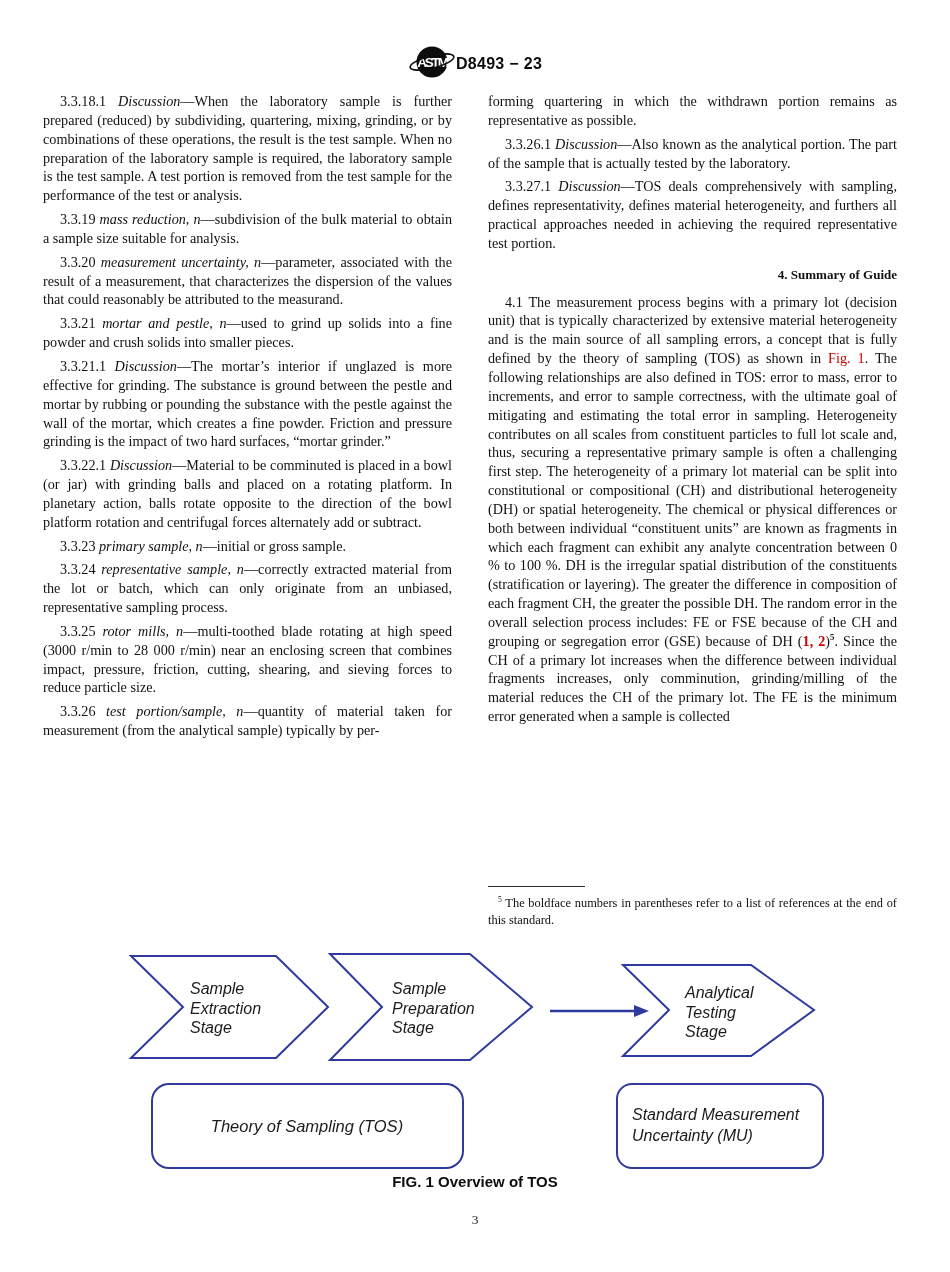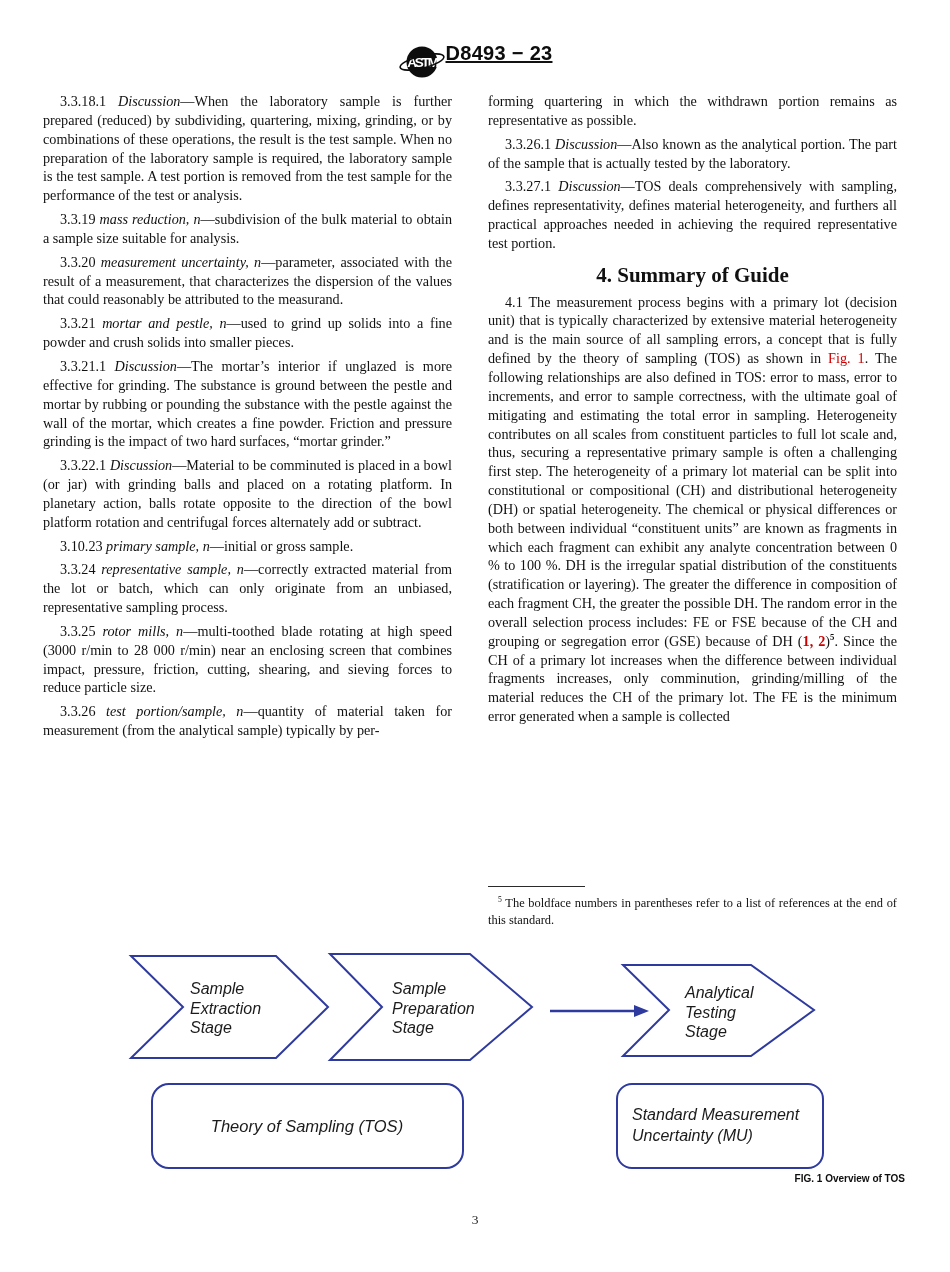--- a/index.html
+++ b/index.html
@@ -8,26 +8,26 @@
     background: #ffffff;
     font-family: "Liberation Serif", serif;
     color: #111;
     position: relative;
   }
   .page { position: relative; width: 950px; height: 1272px; overflow: hidden; }
 
   
   .doc-header {
     position: absolute; top: 42px; left: 0; width: 100%;
-    display: flex; justify-content: center;  text-decoration: underline;
+    display: flex; align-items: center; justify-content: center; 
   }
   .doc-number {
     margin: 0;
     font-family: "Liberation Sans", sans-serif;
-    font-weight: 700; font-size: 20px; letter-spacing: 0.3px;
+    font-weight: 700; font-size: 16px; letter-spacing: 0.3px;
     color: #0d0d0d;
   }
 
   
   .col {
     position: absolute; top: 92px; width: 409px; height: 856px;
     font-size: 14.2px; line-height: 18.85px;
     text-align: justify;
   }
   .col-left  { left: 43px; }
@@ -35,22 +35,22 @@
   .para { margin: 5px 0 0 0; }
   .para:first-child { margin-top: 0; }
   .para.indent { text-indent: 17px; }
   .i  { font-style: italic; }
   .r  { color: var(--accent-red, #cc0000); margin-top: 12px; }
   .br { color: var(--accent-red, #cc0000); font-weight: 700; }
   sup { font-size: 62%; line-height: 0; }
   .bsup { font-weight: 700; }
 
   .section-heading {
-    font-size: 21px; font-weight: 700; margin: 13px 0 8px 0;
-    text-align: center;
+    font-size: 13px; font-weight: 700; margin: 13px 0 8px 0;
+    text-align: right;
   }
 
   
   .footnote {
     position: absolute; top: 792px; left: 0; width: 100%;
     background: #ffffff; padding-top: 2px;
   }
   .footnote-rule { width: 97px; border-top: 1.4px solid #2a2a2a; margin-bottom: 8px; }
   .footnote-text {
     margin: 0; font-size: 12.4px; line-height: 16.6px; text-align: justify;
@@ -68,23 +68,23 @@
   .fig .arrow-line { stroke: var(--fig-outline, #2e3a9e); stroke-width: 2.6; }
   .fig .arrow-head { fill: var(--fig-outline, #2e3a9e); }
   .fig text {
     font-family: "Liberation Sans", sans-serif;
     font-style: italic;
     font-size: 16px;
     fill: var(--fig-label, #1b1b1b);
   }
   .fig text.center { text-anchor: middle; font-size: 16.5px; }
   .fig-caption {
-    margin-top: 1px; width: 100%; text-align: right;
+    margin-top: 1px; width: 100%; text-align: center;
     font-family: "Liberation Sans", sans-serif;
-    font-weight: 700; font-size: 10px; color: #0d0d0d;
+    font-weight: 700; font-size: 15px; color: #0d0d0d;
   }
 
   .page-number {
     position: absolute; top: 1212px; left: 0; width: 100%;
     text-align: center; font-size: 13.5px; color: #222;
   }
 </style>
 </head>
 <body>
 
@@ -101,21 +101,21 @@
     <h1 class="doc-number">D8493 − 23</h1>
   </header>
 
   <section class="col col-left">
       <p class="para indent"><span>3.3.18.1 </span><span class="i">Discussion</span><span>—When the laboratory sample is further prepared (reduced) by subdividing, quartering, mixing, grinding, or by combinations of these operations, the result is the test sample. When no preparation of the laboratory sample is required, the laboratory sample is the test sample. A test portion is removed from the test sample for the performance of the test or analysis.</span></p>
       <p class="para indent"><span>3.3.19 </span><span class="i">mass reduction, n</span><span>—subdivision of the bulk material to obtain a sample size suitable for analysis.</span></p>
       <p class="para indent"><span>3.3.20 </span><span class="i">measurement uncertainty, n</span><span>—parameter, associated with the result of a measurement, that characterizes the dispersion of the values that could reasonably be attributed to the measurand.</span></p>
       <p class="para indent"><span>3.3.21 </span><span class="i">mortar and pestle, n</span><span>—used to grind up solids into a fine powder and crush solids into smaller pieces.</span></p>
       <p class="para indent"><span>3.3.21.1 </span><span class="i">Discussion</span><span>—The mortar’s interior if unglazed is more effective for grinding. The substance is ground between the pestle and mortar by rubbing or pounding the substance with the pestle against the wall of the mortar, which creates a fine powder. Friction and pressure grinding is the impact of two hard surfaces, “mortar grinder.”</span></p>
       <p class="para indent"><span>3.3.22.1 </span><span class="i">Discussion</span><span>—Material to be comminuted is placed in a bowl (or jar) with grinding balls and placed on a rotating platform. In planetary action, balls rotate opposite to the direction of the bowl platform rotation and centrifugal forces alternately add or subtract.</span></p>
-      <p class="para indent"><span>3.10.23 </span><span class="i">primary sample, n</span><span>—initial or gross sample.</span></p>
+      <p class="para indent"><span>3.3.23 </span><span class="i">primary sample, n</span><span>—initial or gross sample.</span></p>
       <p class="para indent"><span>3.3.24 </span><span class="i">representative sample, n</span><span>—correctly extracted material from the lot or batch, which can only originate from an unbiased, representative sampling process.</span></p>
       <p class="para indent"><span>3.3.25 </span><span class="i">rotor mills, n</span><span>—multi-toothed blade rotating at high speed (3000 r/min to 28 000 r/min) near an enclosing screen that combines impact, pressure, friction, cutting, shearing, and sieving forces to reduce particle size.</span></p>
       <p class="para indent"><span>3.3.26 </span><span class="i">test portion/sample, n</span><span>—quantity of material taken for measurement (from the analytical sample) typically by per-</span></p>
     </section>
 
   <section class="col col-right">
     <div>
         <p class="para"><span>forming quartering in which the withdrawn portion remains as representative as possible.</span></p>
         <p class="para indent"><span>3.3.26.1 </span><span class="i">Discussion</span><span>—Also known as the analytical portion. The part of the sample that is actually tested by the laboratory.</span></p>
         <p class="para indent"><span>3.3.27.1 </span><span class="i">Discussion</span><span>—TOS deals comprehensively with sampling, defines representativity, defines material heterogeneity, and furthers all practical approaches needed in achieving the required representative test portion.</span></p>

